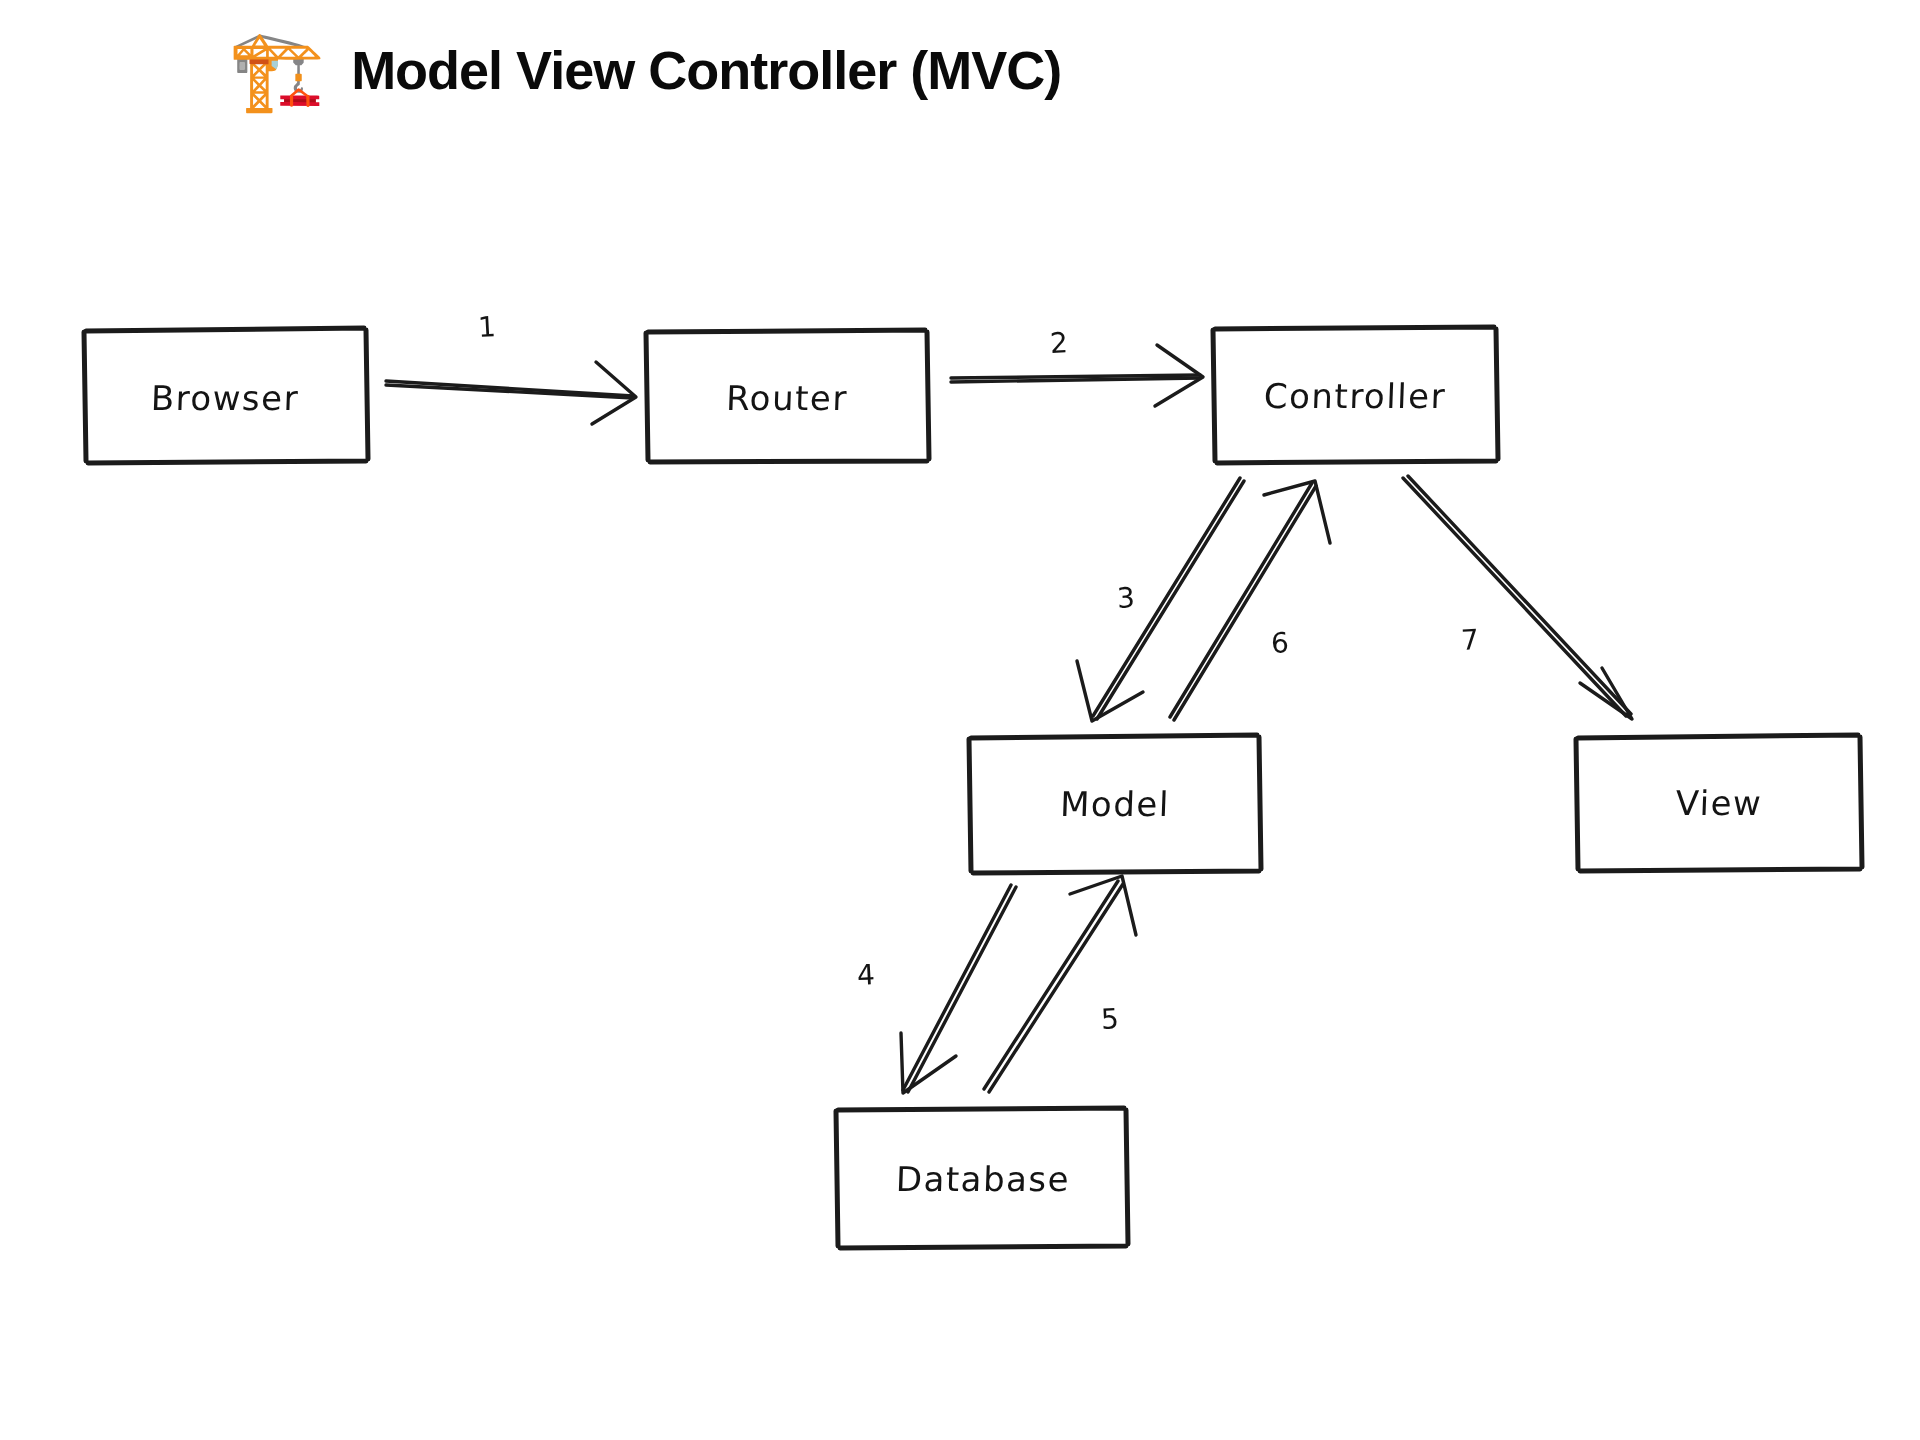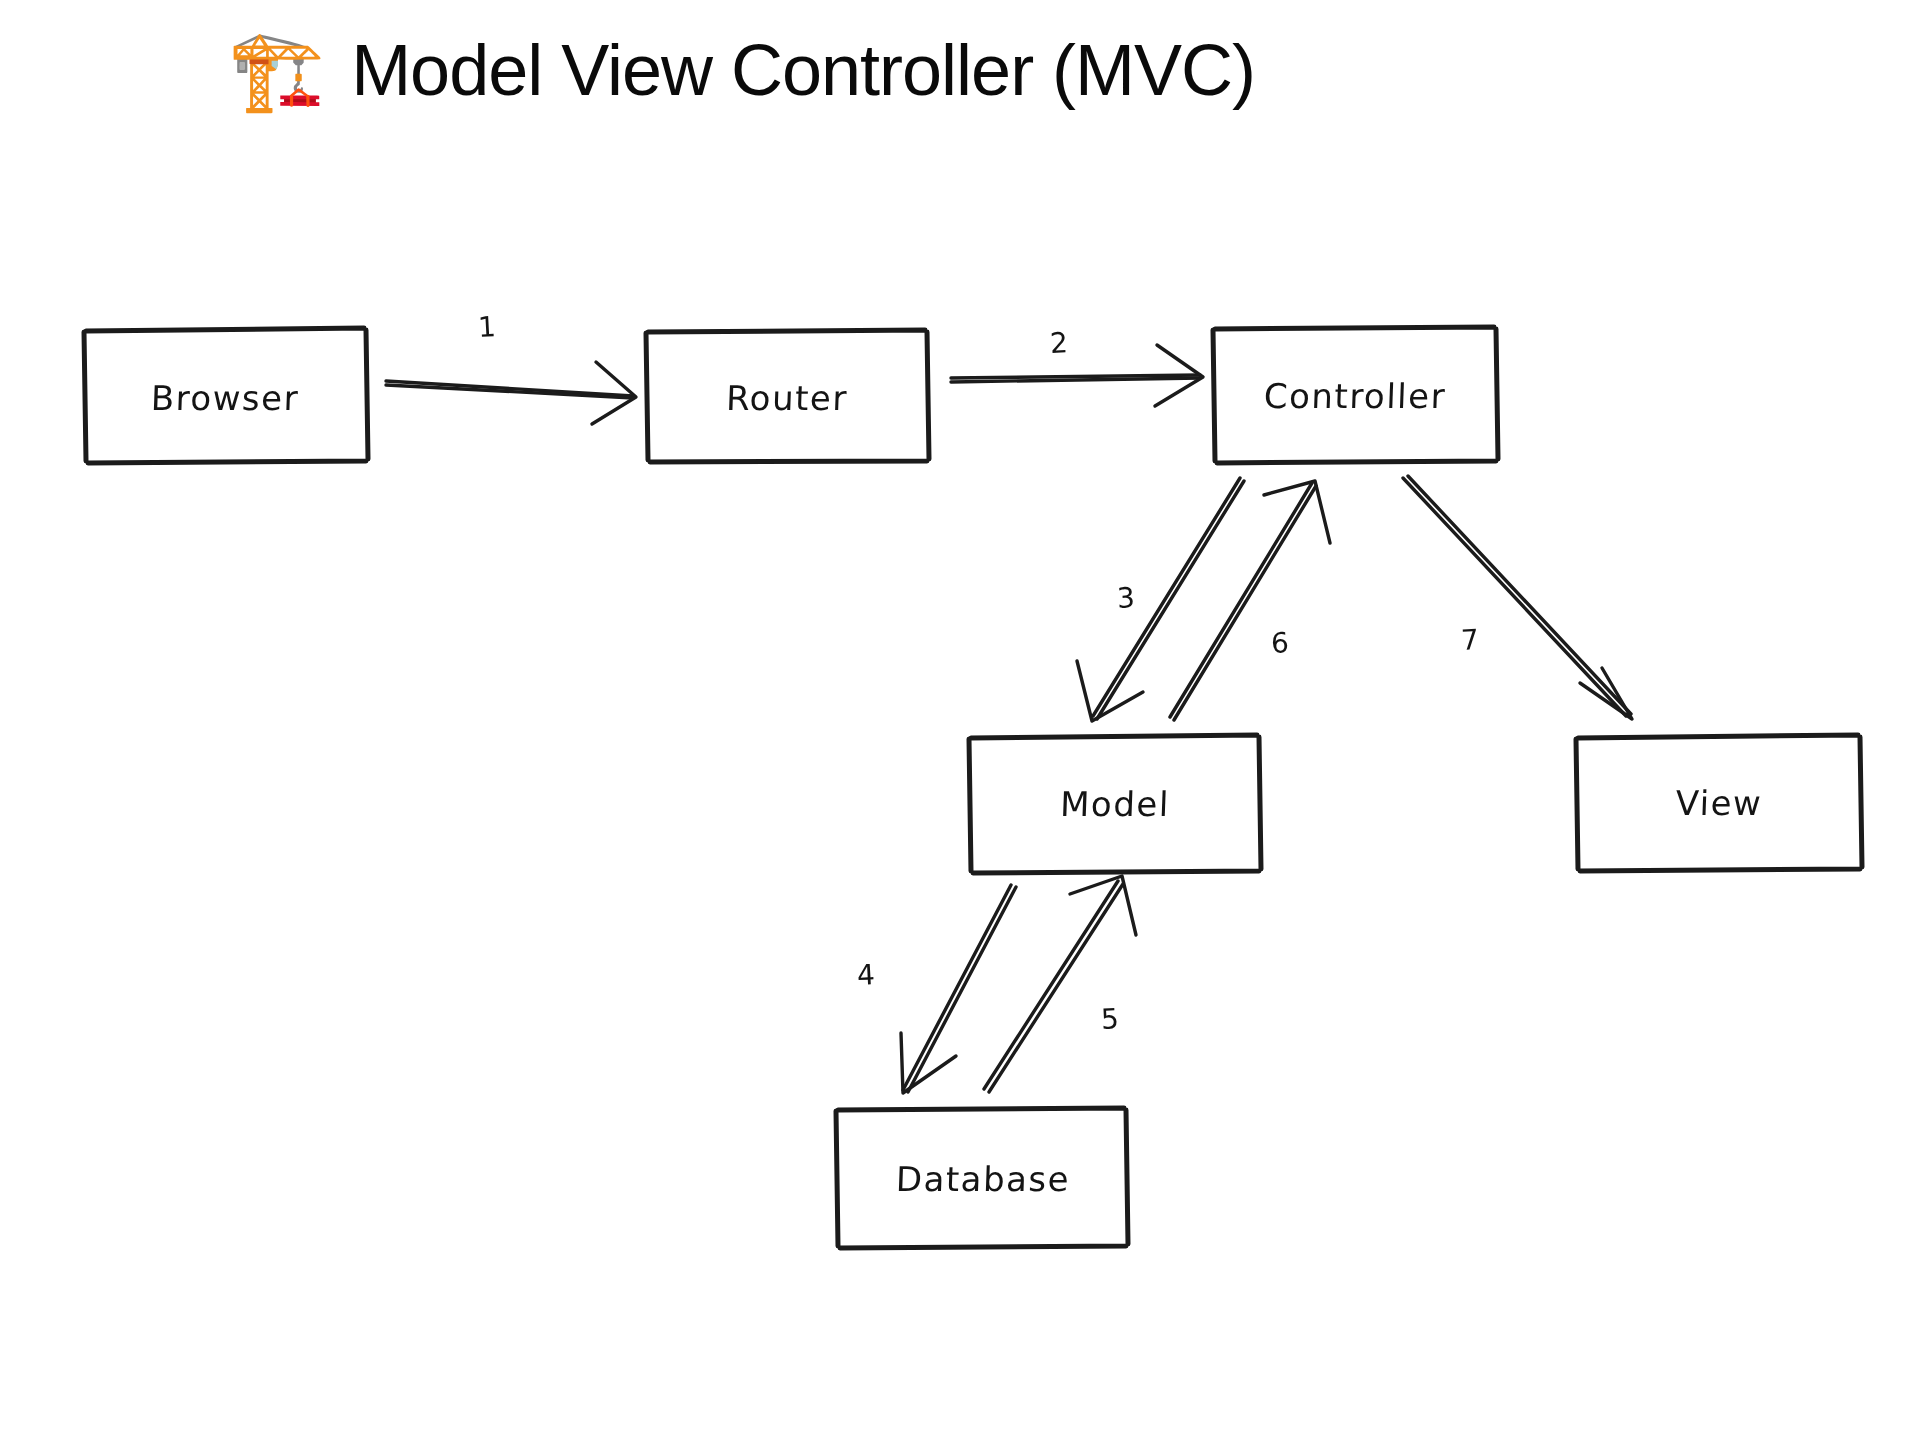--- a/index.html
+++ b/index.html
@@ -28,22 +28,22 @@
     box-sizing: border-box;
   }
   #title-emoji {
     font-size: 78px;
     line-height: 1;
     margin-right: 26px;
     user-select: none;
   }
   #title-text {
     font-family: "Liberation Sans", sans-serif;
-    font-weight: normal;
-    font-size: 72px;
+    font-weight: bold;
+    font-size: 54px;
     letter-spacing: -1px;
     color: #0a0a0a;
     white-space: nowrap;
   }
 
   
   #diagram {
     position: absolute;
     left: 0;
     top: 0;

